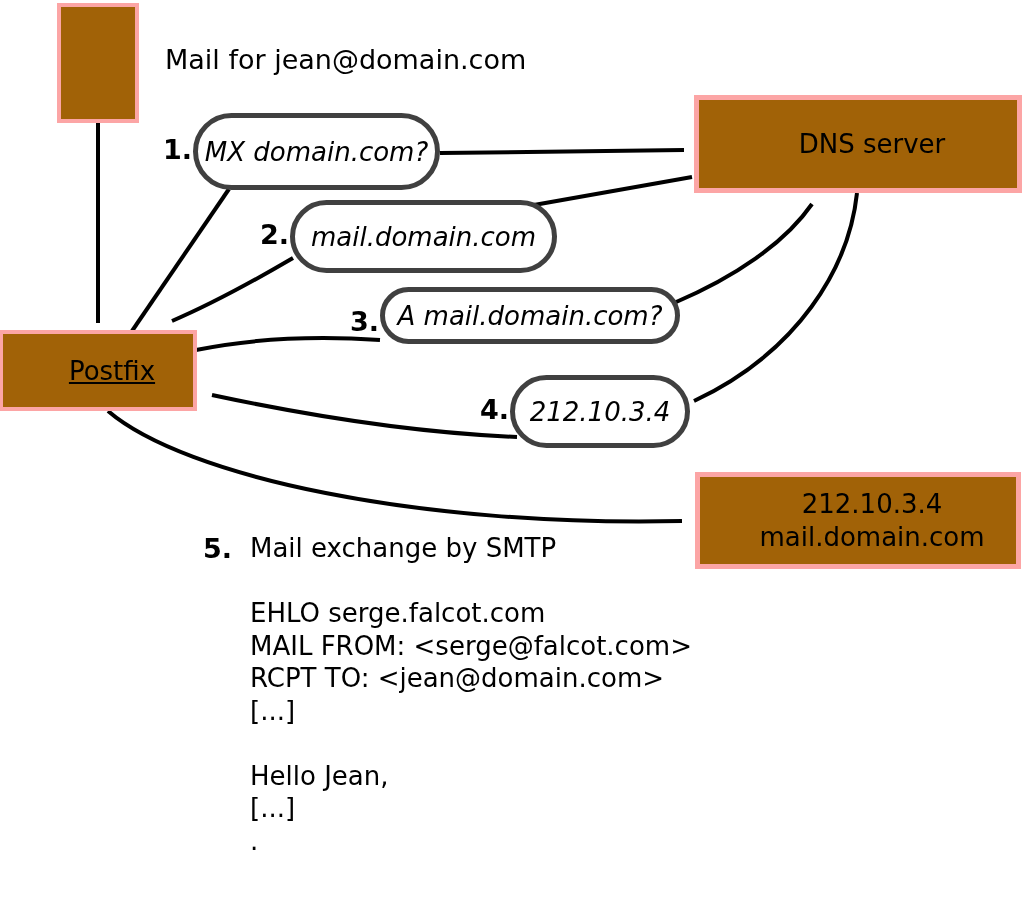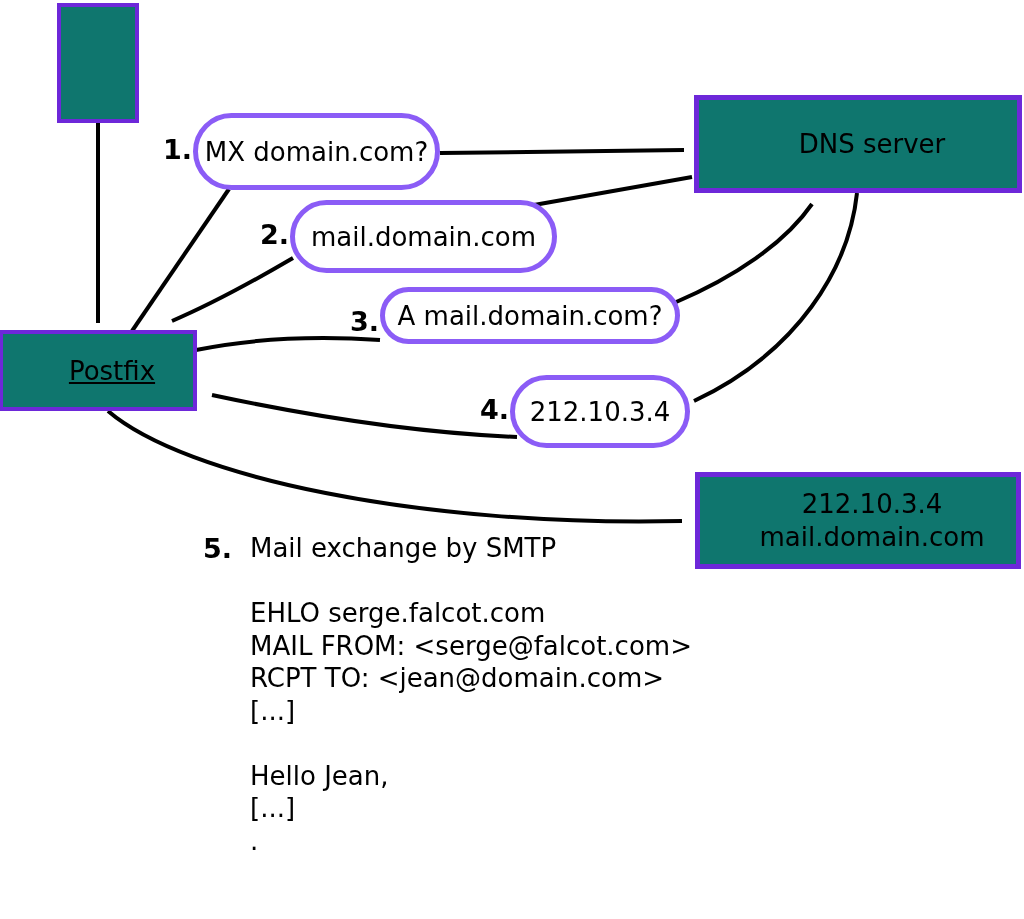--- a/index.html
+++ b/index.html
@@ -10,43 +10,44 @@
     color: #000000;
     position: relative;
     overflow: hidden;
   }
   #stage { position: absolute; left: 0; top: 0; width: 1024px; height: 919px; }
   #connectors { position: absolute; left: 0; top: 0; width: 1024px; height: 919px; }
   #connectors path { fill: none; stroke: #000000; stroke-width: 4px; }
 
   .box {
     position: absolute;
-    background: #0f766e;
-    border: 4px solid #6d28d9;
+    background: #a16207;
+    border: 4px solid #fca5a5;
     display: flex; align-items: center; justify-content: center;
     box-sizing: border-box;
     font-size: 26px;
     text-align: center;
     padding-left: 28px;
   }
   .envelope { left: 57px; top: 3px; width: 82px; height: 120px; }
   .postfix  { left: -1px; top: 330px; width: 198px; height: 81px; text-decoration: underline; }
   .dns      { left: 694px; top: 95px;  width: 328px; height: 98px; border-width: 5px; }
   .mailsrv  { left: 695px; top: 472px; width: 326px; height: 97px; border-width: 5px;
               flex-direction: column; line-height: 33px; }
 
   .pill {
     position: absolute;
     background: #ffffff;
-    border: 5px solid #8b5cf6;
+    border: 5px solid #404040;
     border-radius: 40px;
     display: flex; align-items: center; justify-content: center;
     box-sizing: border-box;
     font-size: 26px;
     white-space: nowrap;
+    font-style: italic;
   }
   .pill1 { left: 193px; top: 113px; width: 247px; height: 77px; }
   .pill2 { left: 290px; top: 200px; width: 267px; height: 73px; }
   .pill3 { left: 380px; top: 287px; width: 300px; height: 57px; }
   .pill4 { left: 510px; top: 375px; width: 180px; height: 73px; }
 
   .stepnum {
     position: absolute;
     font-weight: bold;
     font-size: 27px;
@@ -95,20 +96,21 @@
     <path d="M 293 258 C 252 282 214 303 172 321" marker-end="url(#arrow)"></path>
     <path d="M 196 350 C 260 337 320 336 380 340"></path>
     <path d="M 674 303 C 735 277 785 243 812 204" marker-end="url(#arrow)"></path>
     <path d="M 857 193 C 849 268 798 352 694 401"></path>
     <path d="M 517 437 C 420 433 310 416 212 395" marker-end="url(#arrow)"></path>
     <path d="M 108 411 C 185 477 420 527 682 521" marker-end="url(#arrow)"></path>
   </svg>
 
   <div class="box envelope"></div>
 
+  <div class="title">Mail for jean@domain.com</div>
 
   <div class="box postfix">
     <span>Postfix</span>
   </div>
 
   <div class="box dns">
     <span>DNS server</span>
   </div>
 
   <div class="box mailsrv">

